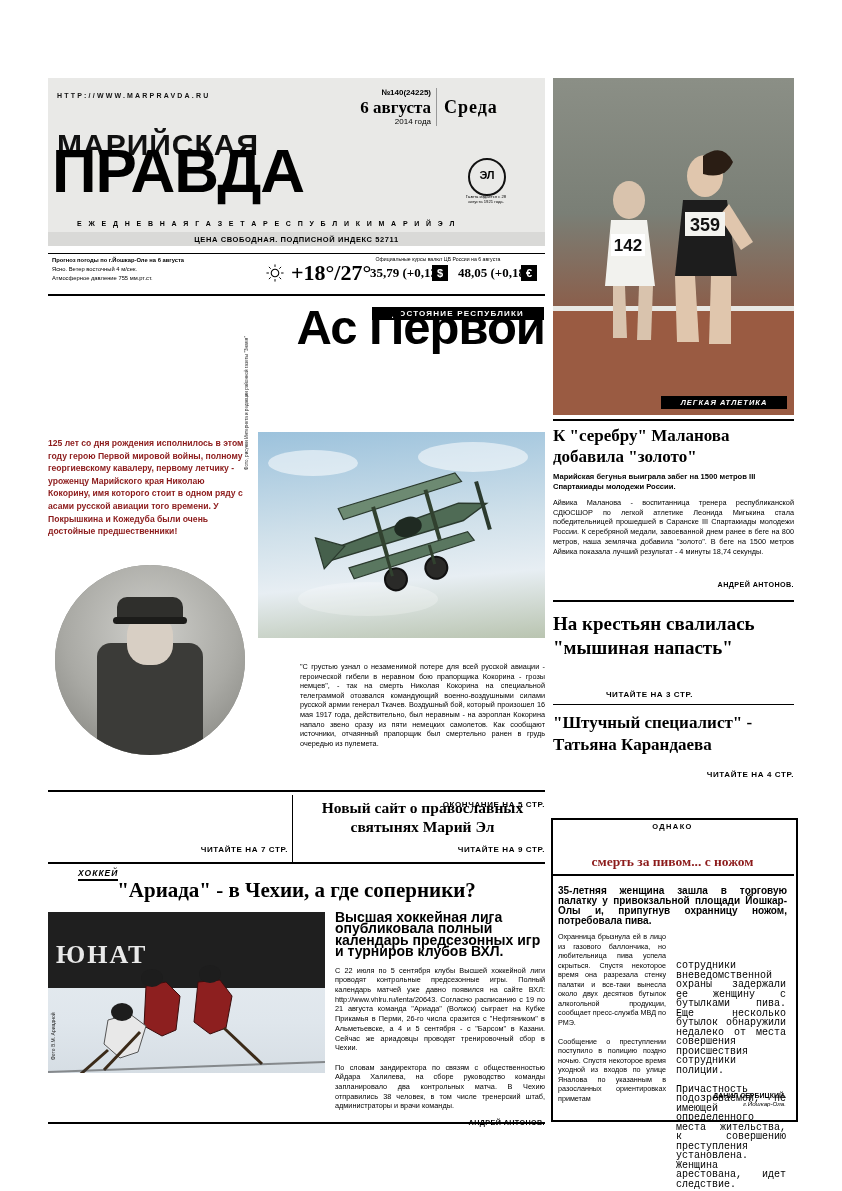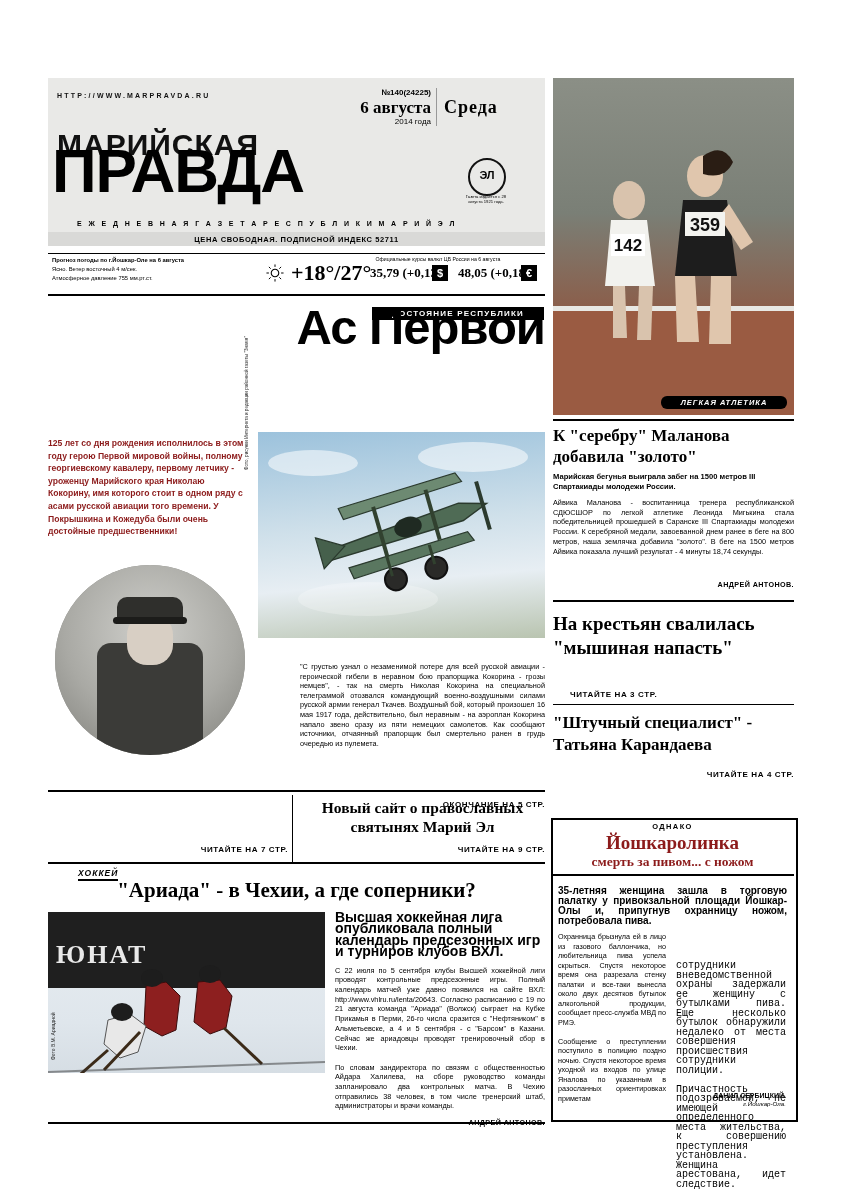--- a/index.html
+++ b/index.html
@@ -73,27 +73,27 @@
   .board-txt{position:absolute;left:8px;top:28px;font-size:26px;font-weight:bold;color:#fff;font-family:"Liberation Serif",serif;letter-spacing:2px;opacity:.9;}
   .hk-credit{position:absolute;left:50px;top:1060px;width:70px;font-size:5px;color:#222;transform:rotate(-90deg);transform-origin:left top;}
   .hockey-text{position:absolute;left:335px;top:912px;width:210px;}
   .hockey-lead{font-size:14px;line-height:11.4px;font-weight:bold;}
   .hockey-body{margin-top:8px;font-size:7.3px;line-height:9.7px;text-align:justify;}
   .hockey-sign{margin-top:7px;text-align:right;font-size:7.2px;font-weight:bold;letter-spacing:.4px;}
 
   
   .runphoto{position:absolute;left:553px;top:78px;width:241px;height:337px;overflow:hidden;background:#6d6a63;}
   .track{position:absolute;left:0;top:0;width:241px;height:337px;background:linear-gradient(180deg,#8b8f86 0%,#7a7f76 40%,#8d5a45 72%,#6f4436 100%);}
-  .ath-kicker{position:absolute;left:661px;top:396px;width:126px;height:13px;background:#000;color:#fff;font-size:7.5px;font-weight:bold;font-style:italic;letter-spacing:1px;text-align:center;line-height:13px;border-radius:6px;}
+  .ath-kicker{position:absolute;left:661px;top:396px;width:126px;height:13px;background:#000;color:#fff;font-size:7.5px;font-weight:bold;font-style:italic;letter-spacing:1px;text-align:center;line-height:13px;}
   .r-head1{position:absolute;left:553px;top:425px;width:241px;font-size:17px;line-height:21px;font-weight:bold;font-family:"Liberation Serif",serif;}
   .r-lead{position:absolute;left:553px;top:472px;width:241px;font-size:7.6px;line-height:10px;font-weight:bold;}
   .r-body{position:absolute;left:553px;top:498px;width:241px;font-size:7.3px;line-height:9.7px;text-align:justify;}
   .r-sign{position:absolute;left:553px;top:580px;width:241px;text-align:right;font-size:7.2px;font-weight:bold;letter-spacing:.4px;}
   .r-head2{position:absolute;left:553px;top:612px;width:241px;font-size:19px;line-height:24px;font-weight:bold;font-family:"Liberation Serif",serif;}
-  .r-more2{position:absolute;left:570px;top:690px;width:241px;text-align:left;font-size:8px;font-weight:bold;letter-spacing:.6px;}
+  .r-more2{position:absolute;left:529px;top:690px;width:241px;text-align:center;font-size:8px;font-weight:bold;letter-spacing:.6px;}
   .r-head3{position:absolute;left:553px;top:712px;width:241px;font-size:17px;line-height:22px;font-weight:bold;font-family:"Liberation Serif",serif;}
   .r-more3{position:absolute;left:553px;top:770px;width:241px;text-align:right;font-size:8px;font-weight:bold;letter-spacing:.6px;}
 
   
   .box{position:absolute;left:551px;top:818px;width:243px;height:300px;border:2px solid #000;}
   .box-kicker{position:absolute;left:551px;top:822px;width:243px;text-align:center;font-size:7.5px;font-weight:bold;letter-spacing:1.4px;}
   .box-h1{position:absolute;left:551px;top:832px;width:243px;text-align:center;font-size:19px;font-weight:bold;font-family:"Liberation Serif",serif;color:#8c1b1b;}
   .box-h2{position:absolute;left:551px;top:854px;width:243px;text-align:center;font-size:13.5px;font-weight:bold;font-family:"Liberation Serif",serif;color:#8c1b1b;border-bottom:2px solid #000;padding-bottom:4px;}
   .box-lead{position:absolute;left:558px;top:886px;width:229px;font-size:10px;line-height:10px;font-weight:bold;text-align:justify;}
   .box-c1{position:absolute;left:558px;top:932px;width:108px;font-size:7.2px;line-height:9.5px;text-align:justify;}
@@ -276,21 +276,20 @@
 
   <div class="sep" style="left:553px;top:600px;width:241px;height:2px;"></div>
   <div class="r-head2">На крестьян свалилась "мышиная напасть"</div>
   <div class="r-more2">ЧИТАЙТЕ НА 3 СТР.</div>
   <div class="sep" style="left:553px;top:704px;width:241px;height:1px;"></div>
   <div class="r-head3">"Штучный специалист" - Татьяна Карандаева</div>
   <div class="r-more3">ЧИТАЙТЕ НА 4 СТР.</div>
 
   <div class="box"></div>
   <div class="box-kicker">ОДНАКО</div>
-  <div class="box-h1">Йошкаролинка</div>
   <div class="box-h2">смерть за пивом... с ножом</div>
   <div class="box-lead">35-летняя женщина зашла в торговую палатку у привокзальной площади Йошкар-Олы и, припугнув охранницу ножом, потребовала пива.</div>
   <div class="box-c1" style="white-space:pre-line;">Охранница брызнула ей в лицо из газового баллончика, но любительница пива успела скрыться. Спустя некоторое время она разрезала стенку палатки и все-таки вынесла около двух десятков бутылок алкогольной продукции, сообщает пресс-служба МВД по РМЭ.
 
 Сообщение о преступлении поступило в полицию поздно ночью. Спустя некоторое время уходной из входов по улице Яналова по указанным в разосланных ориентировках приметам</div>
   <div class="box-c2" style="white-space:pre-line;">сотрудники вневедомственной охраны задержали ее женщину с бутылками пива. Еще несколько бутылок обнаружили недалеко от места совершения происшествия сотрудники полиции.
 
 Причастность подозреваемой, не имеющей определенного места жительства, к совершению преступления установлена. Женщина арестована, идет следствие.</div>
   <div class="box-sign">ДАНИЛ СЕРБИЦКИЙ.</div>
   <div class="box-sign2">г.Йошкар-Ола.</div>

